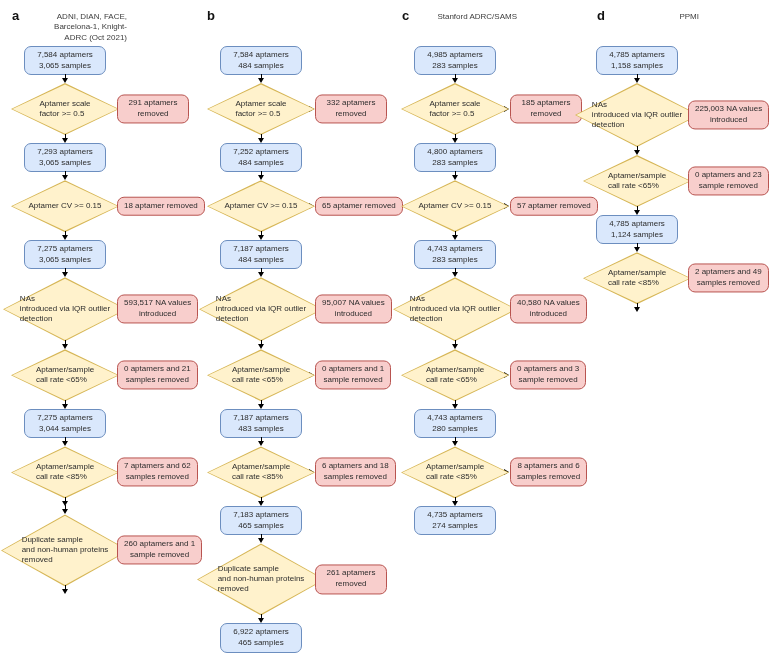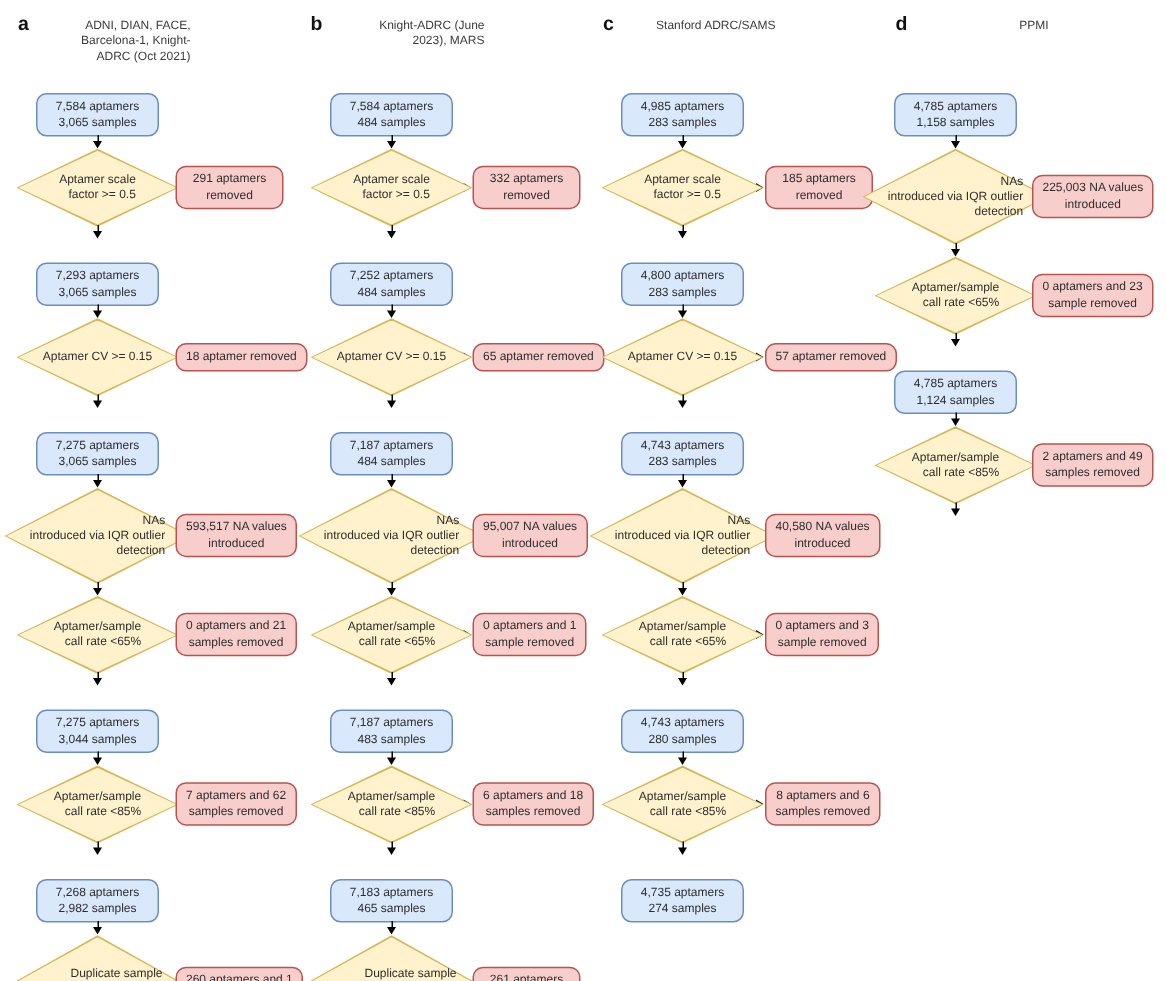--- a/index.html
+++ b/index.html
@@ -20,21 +20,21 @@
   }
   .cohort-title {
     position:absolute; left:calc(var(--cx) - 62px); width:124px; top:4px;
     font-size:8px; line-height:1.3; text-align:right; color:#3c3c3c; white-space:pre-line;
   }
 
   .state-box {
     position:relative; left:var(--cx); transform:translateX(-50%);
     width:max-content; min-width:64px; max-width:112px;
     background:#dae8fc; border:1px solid #6c8ebf; border-radius:7px;
-    font-size:8px; line-height:1.32; padding:3px 8px; text-align:center; white-space:pre-line;margin-top:16px;
+    font-size:8px; line-height:1.32; padding:3px 8px; text-align:center; white-space:pre-line;
   }
 
   .varrow { position:relative; height:8px; }
   .varrow .vline { position:absolute; left:calc(var(--cx) - 0.5px); top:-1px; bottom:3px; width:1px; background:#000; }
   .varrow .vhead {
     position:absolute; left:calc(var(--cx) - 3.5px); bottom:0; width:0; height:0;
     border-left:3.5px solid transparent; border-right:3.5px solid transparent; border-top:5px solid #000;
   }
 
   .drow { position:relative; height:var(--h); }
@@ -43,21 +43,21 @@
     position:absolute; left:calc(var(--red) - 6px); top:calc(50% - 3px); width:0; height:0;
     border-top:3px solid transparent; border-bottom:3px solid transparent; border-left:5px solid #000;
   }
   .dshape {
     position:absolute; left:calc(var(--cx) - var(--w)/2); top:0; width:var(--w); height:var(--h);
     background:#d6b656; clip-path:polygon(50% 0,100% 50%,50% 100%,0 50%);
   }
   .dfill { position:absolute; inset:1.4px; background:#fff2cc; clip-path:polygon(50% 0,100% 50%,50% 100%,0 50%); }
   .dtext {
     position:absolute; left:calc(var(--cx) - var(--w)/2); top:0; width:var(--w); height:var(--h);
-    display:flex; align-items:center; justify-content:center; text-align:right;
+    display:flex; align-items:center; justify-content:center; text-align:left;
     font-size:8px; line-height:1.25; white-space:pre-line;
   }
   .removal-box {
     position:absolute; left:var(--red); top:50%; transform:translateY(-50%);
     width:max-content; min-width:58px; max-width:96px;
     background:#f8cecc; border:1px solid #b85450; border-radius:7px;
     font-size:8px; line-height:1.32; padding:3px 6px; text-align:center; white-space:pre-line;
   }
 </style>
 </head>
@@ -162,22 +162,20 @@
         </div>
         <div class="dtext">Aptamer/sample
 call rate &lt;85%</div>
         <div class="removal-box">7 aptamers and 62
 samples removed</div>
       </div>
       <div class="varrow">
         <div class="vline"></div>
         <div class="vhead"></div>
       </div>
-      <div class="state-box">7,268 aptamers
-2,982 samples</div>
       <div class="varrow">
         <div class="vline"></div>
         <div class="vhead"></div>
       </div>
       <div class="drow" style="--w: 128px; --h: 72px;">
         <div class="hline"></div>
         <div class="hhead"></div>
         <div class="dshape">
           <div class="dfill"></div>
         </div>
@@ -188,22 +186,20 @@
 sample removed</div>
       </div>
       <div class="varrow">
         <div class="vline"></div>
         <div class="vhead"></div>
       </div>
     </div>
     <div class="column col-b">
       <div class="header">
         <span class="panel-letter">b</span>
-        <div class="cohort-title">Knight-ADRC (June
-2023), MARS</div>
       </div>
       <div class="state-box">7,584 aptamers
 484 samples</div>
       <div class="varrow">
         <div class="vline"></div>
         <div class="vhead"></div>
       </div>
       <div class="drow" style="--w: 108px; --h: 52px;">
         <div class="hline"></div>
         <div class="hhead"></div>

